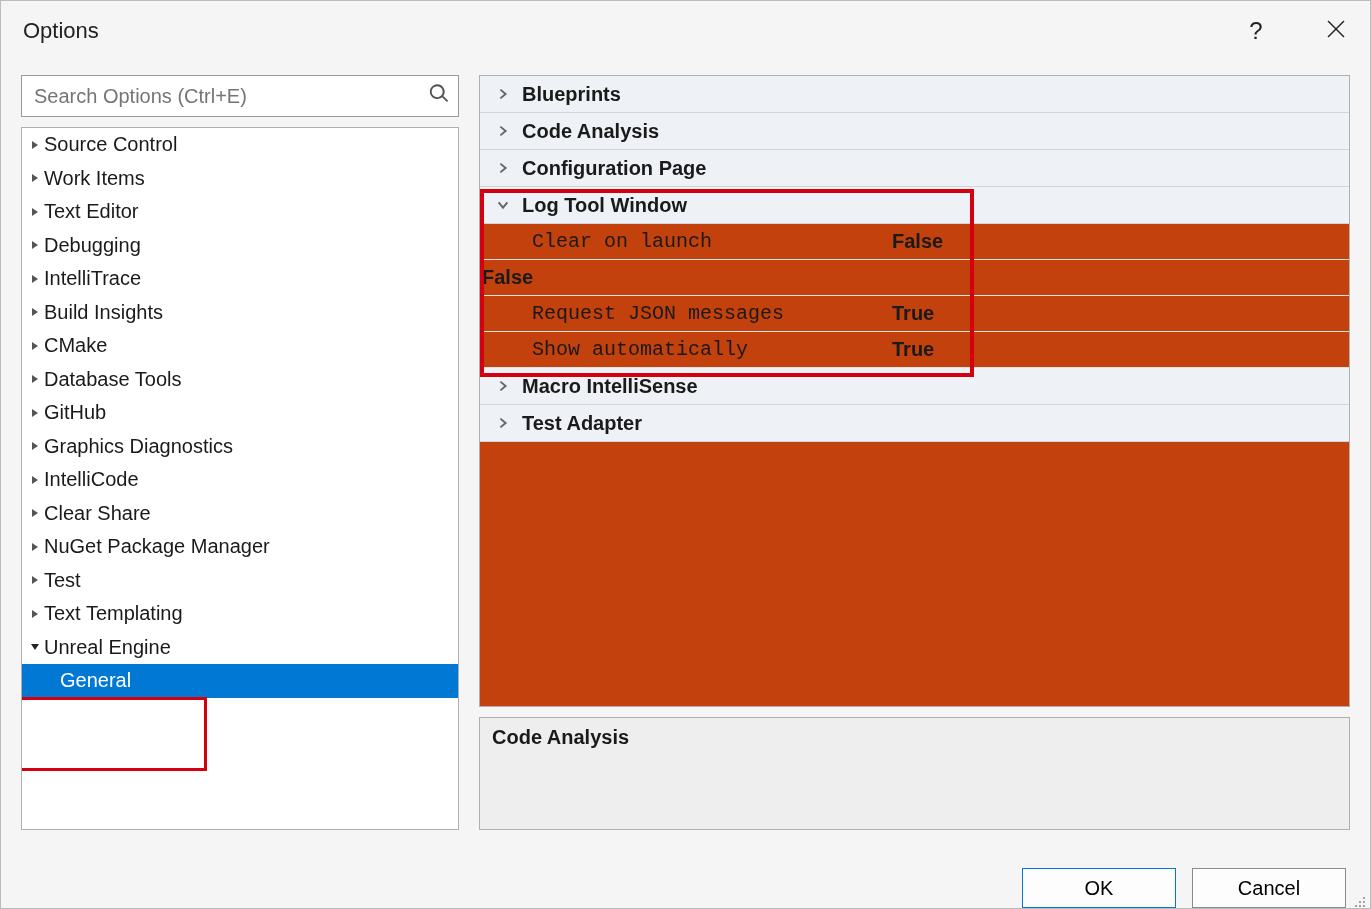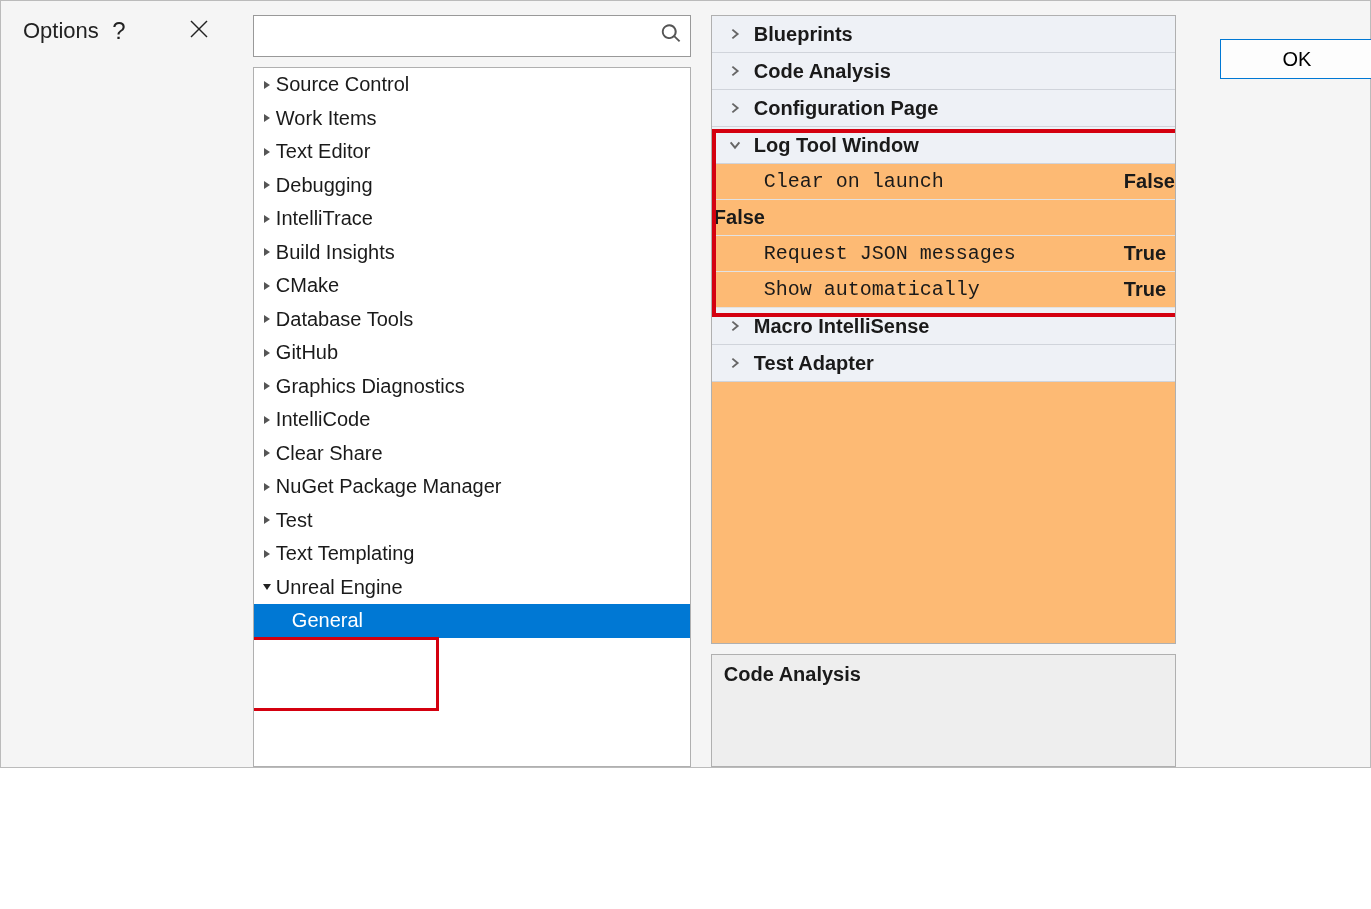--- a/index.html
+++ b/index.html
@@ -5,25 +5,25 @@
   * { box-sizing: border-box; }
   body {
     margin: 0;
     font-family: "Segoe UI", Arial, sans-serif;
     font-size: 20px;
     background: #fff;
     color: #1a1a1a;
   }
   .window {
     width: 1371px;
-    height: 768px;
+    height: 909px;
     border: 1px solid #bbb;
     background: #f5f5f5;
     display: flex;
-    flex-direction: row;
+    flex-direction: column;
     position: relative;
   }
   .titlebar {
     height: 60px;
     display: flex;
     align-items: center;
     padding: 0 14px 0 22px;
     justify-content: space-between;
   }
   .titlebar .title { font-size: 22px; color: #222; }
@@ -122,21 +122,21 @@
   .right-pane {
     flex: 1;
     display: flex;
     flex-direction: column;
     gap: 10px;
     min-height: 0;
   }
   .grid-container {
     flex: 1;
     border: 1px solid #b0b0b0;
-    background: #fdba74;
+    background: #c2410c;
     position: relative;
     overflow: hidden;
   }
   .category-row {
     display: flex;
     align-items: center;
     height: 37px;
     background: #eef1f6;
     border-bottom: 1px solid #d0d4db;
     font-weight: 600;
@@ -229,20 +229,21 @@
             <line x1="2" y1="2" x2="18" y2="18"></line>
             <line x1="18" y1="2" x2="2" y2="18"></line>
           </svg>
       </div>
     </div>
   </div>
 
   <div class="body">
     <div class="left-pane">
       <div class="search-wrap">
+        <input class="search-input" placeholder="Search Options (Ctrl+E)" style="">
         <span class="search-icon">
           <svg viewBox="0 0 24 24">
               <path d="M10 2a8 8 0 105.3 14l5.4 5.4 1.4-1.4-5.4-5.4A8 8 0 0010 2zm0 2a6 6 0 110 12 6 6 0 010-12z"></path>
             </svg>
         </span>
       </div>
       <div class="tree-container">
         <div class="tree-scroll" id="tree-scroll">
             <div class="tree-item">
               <span class="tree-arrow">

